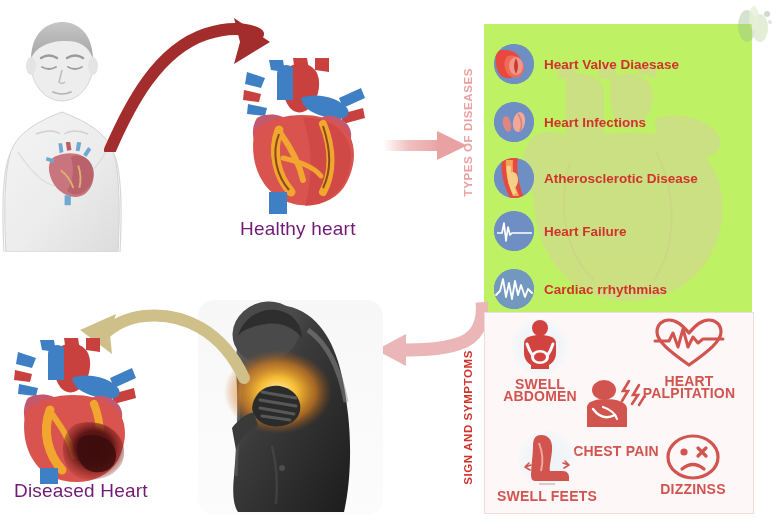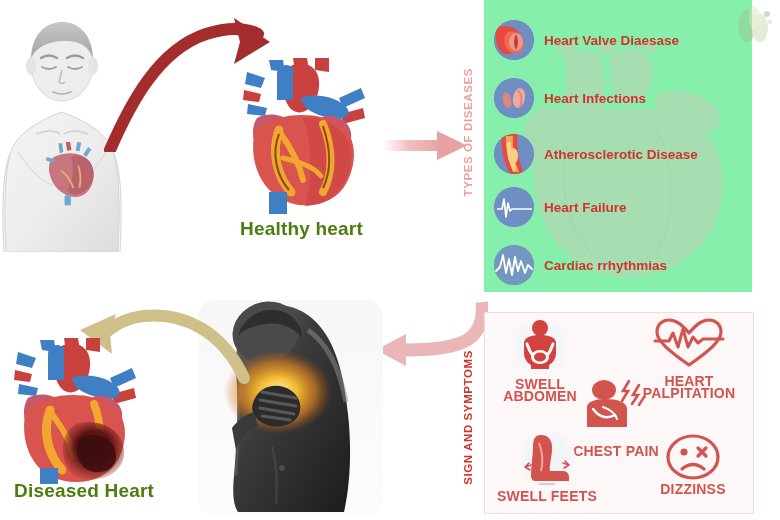--- a/index.html
+++ b/index.html
@@ -5,31 +5,31 @@
   html,body{margin:0;padding:0;background:#ffffff;}
   body{width:780px;height:520px;overflow:hidden;font-family:"Liberation Sans",sans-serif;}
   #stage{position:relative;width:780px;height:520px;background:#ffffff;}
 
   
   .abs{position:absolute;}
   .nosel{user-select:none;}
 
   
   .heart-label{
-    position:absolute;color:#4d7c0f;font-weight:bold;
+    position:absolute;color:#701a75;font-weight:normal;
     font-family:"Liberation Sans",sans-serif;letter-spacing:.2px;
     white-space:nowrap;
   }
   #healthy-heart-label{left:240px;top:218px;font-size:19px;}
   #diseased-heart-label{left:14px;top:480px;font-size:19px;}
 
   
   #diseases-panel{
-    left:484px;top:0;width:268px;height:292px;
-    background:#86efac;
+    left:484px;top:24px;width:268px;height:292px;
+    background:#bef264;
     overflow:hidden;
   }
   #diseases-panel .ghost-heart{
     position:absolute;left:22px;top:42px;width:240px;height:248px;opacity:.45;
   }
   .disease-row{
     position:absolute;display:flex;align-items:center;gap:10px;left:10px;
   }
   .disease-icon{
     width:40px;height:40px;border-radius:50%;background:#6f8fc4;

